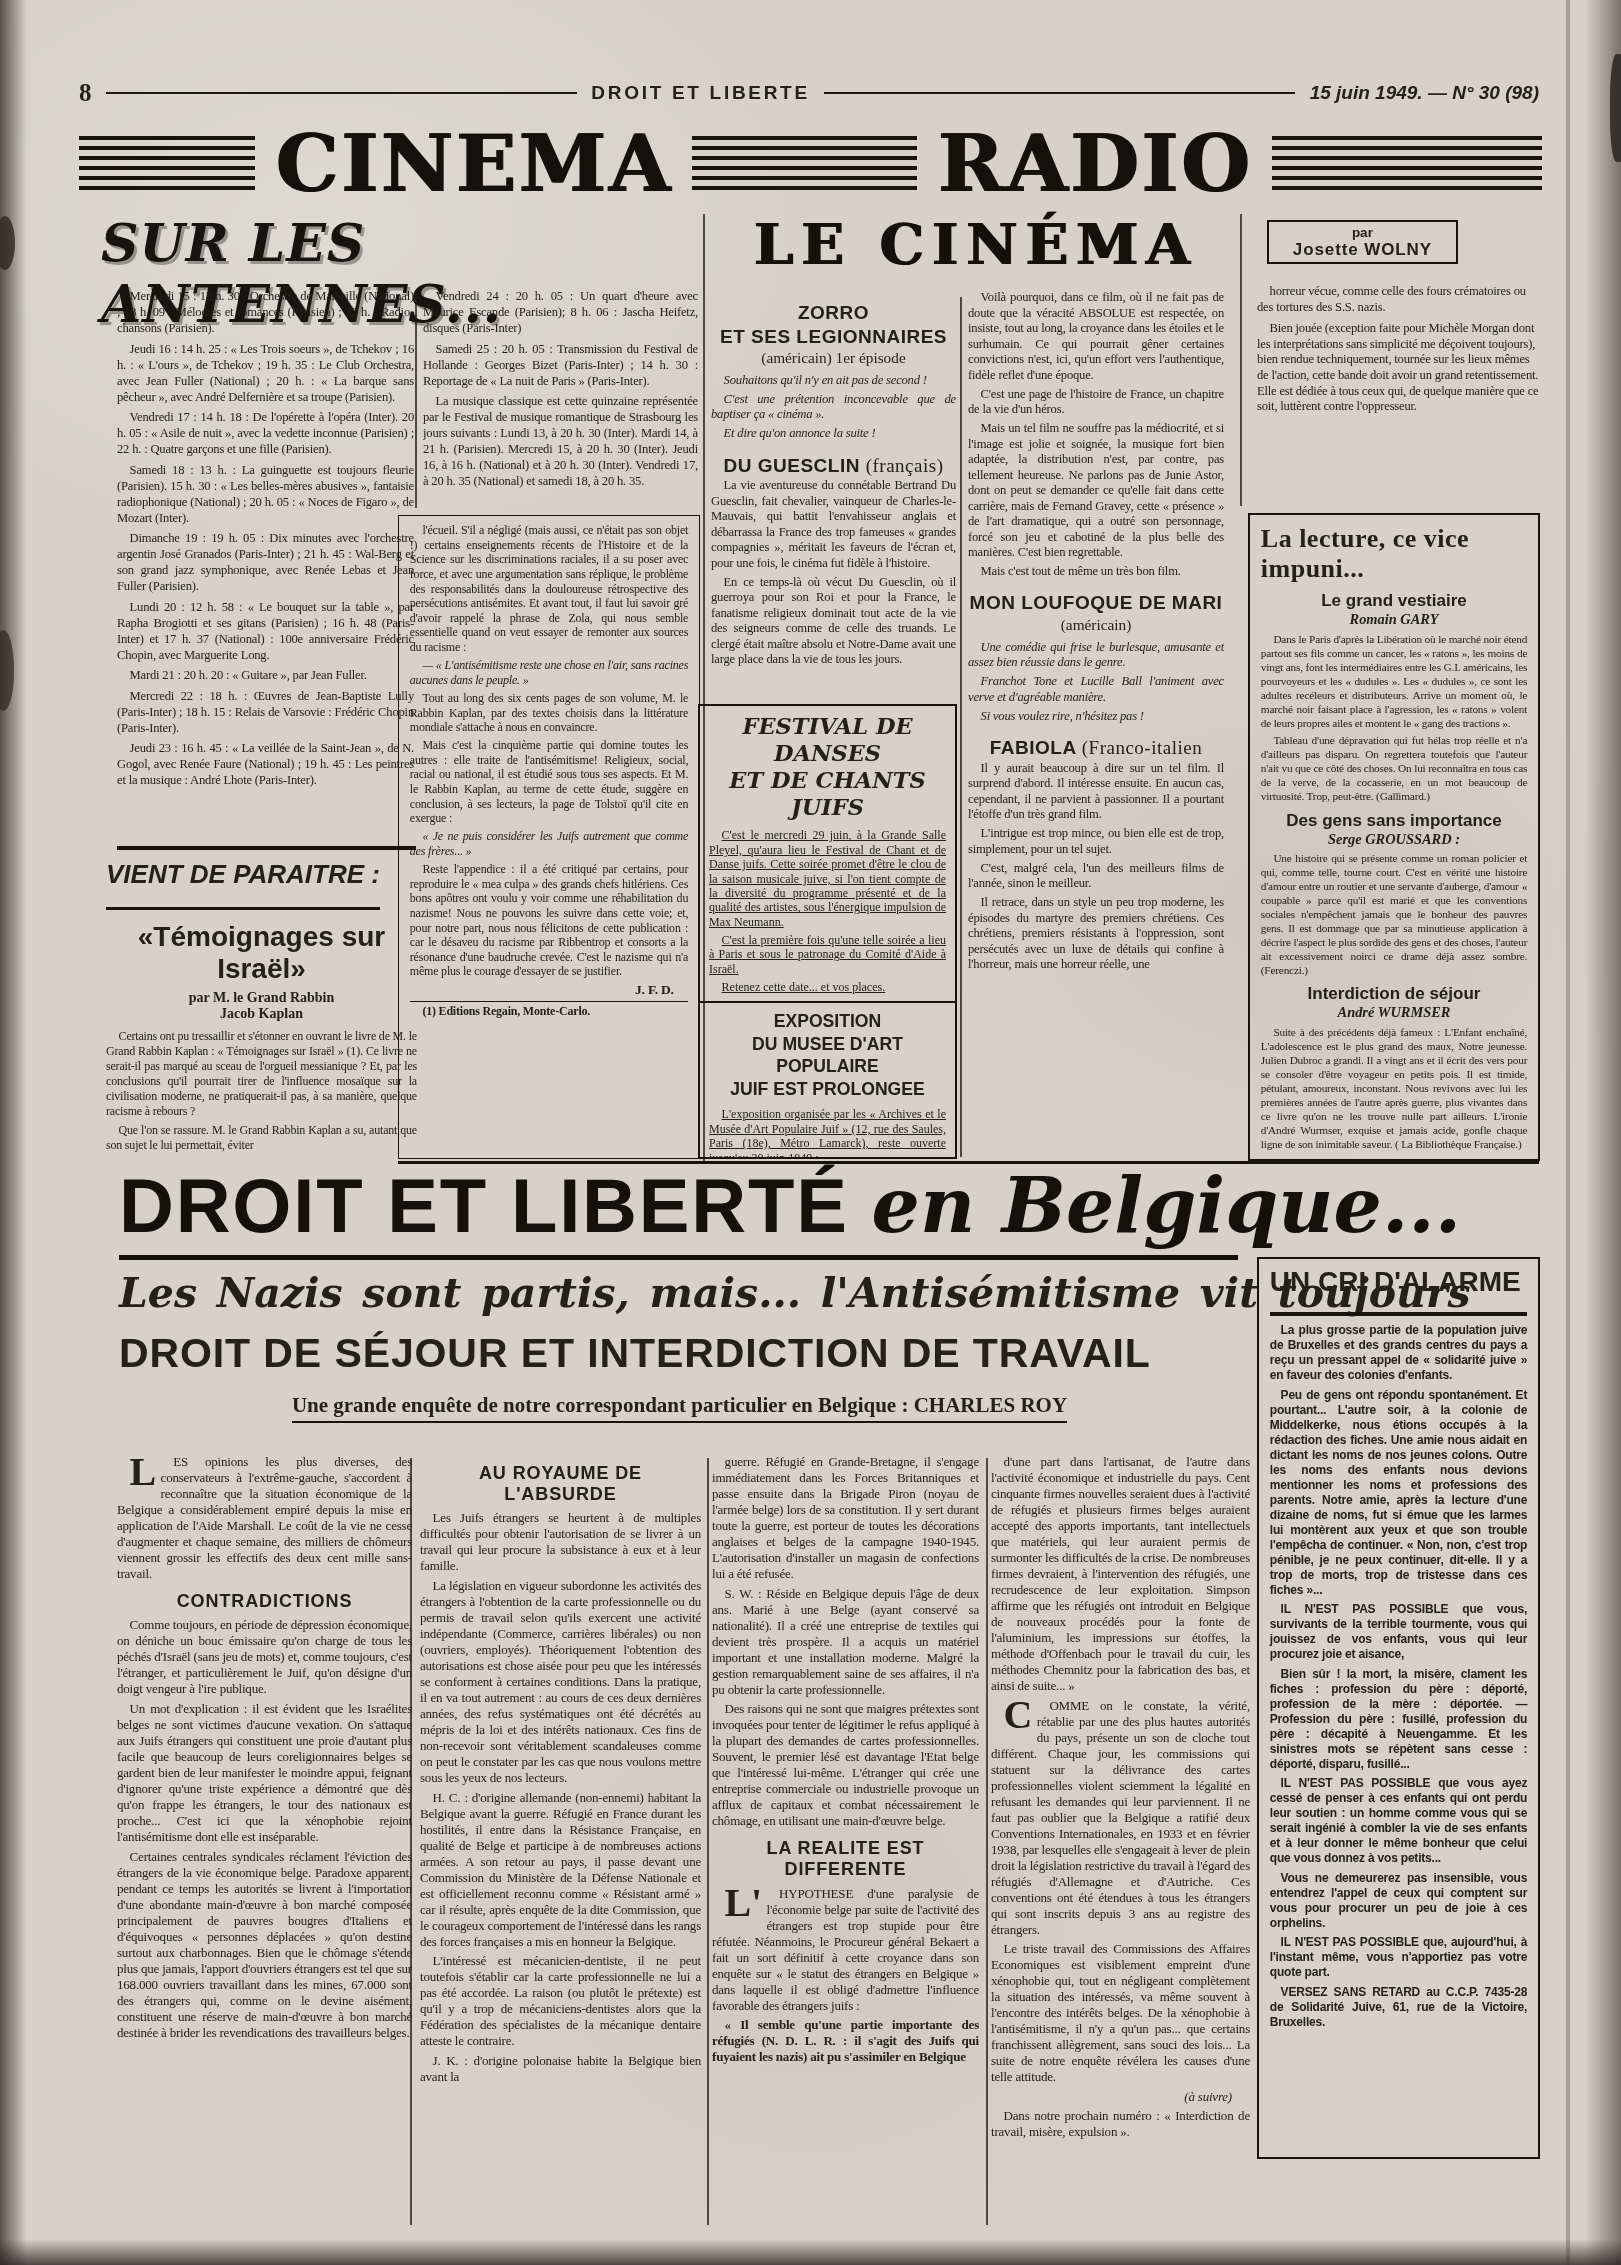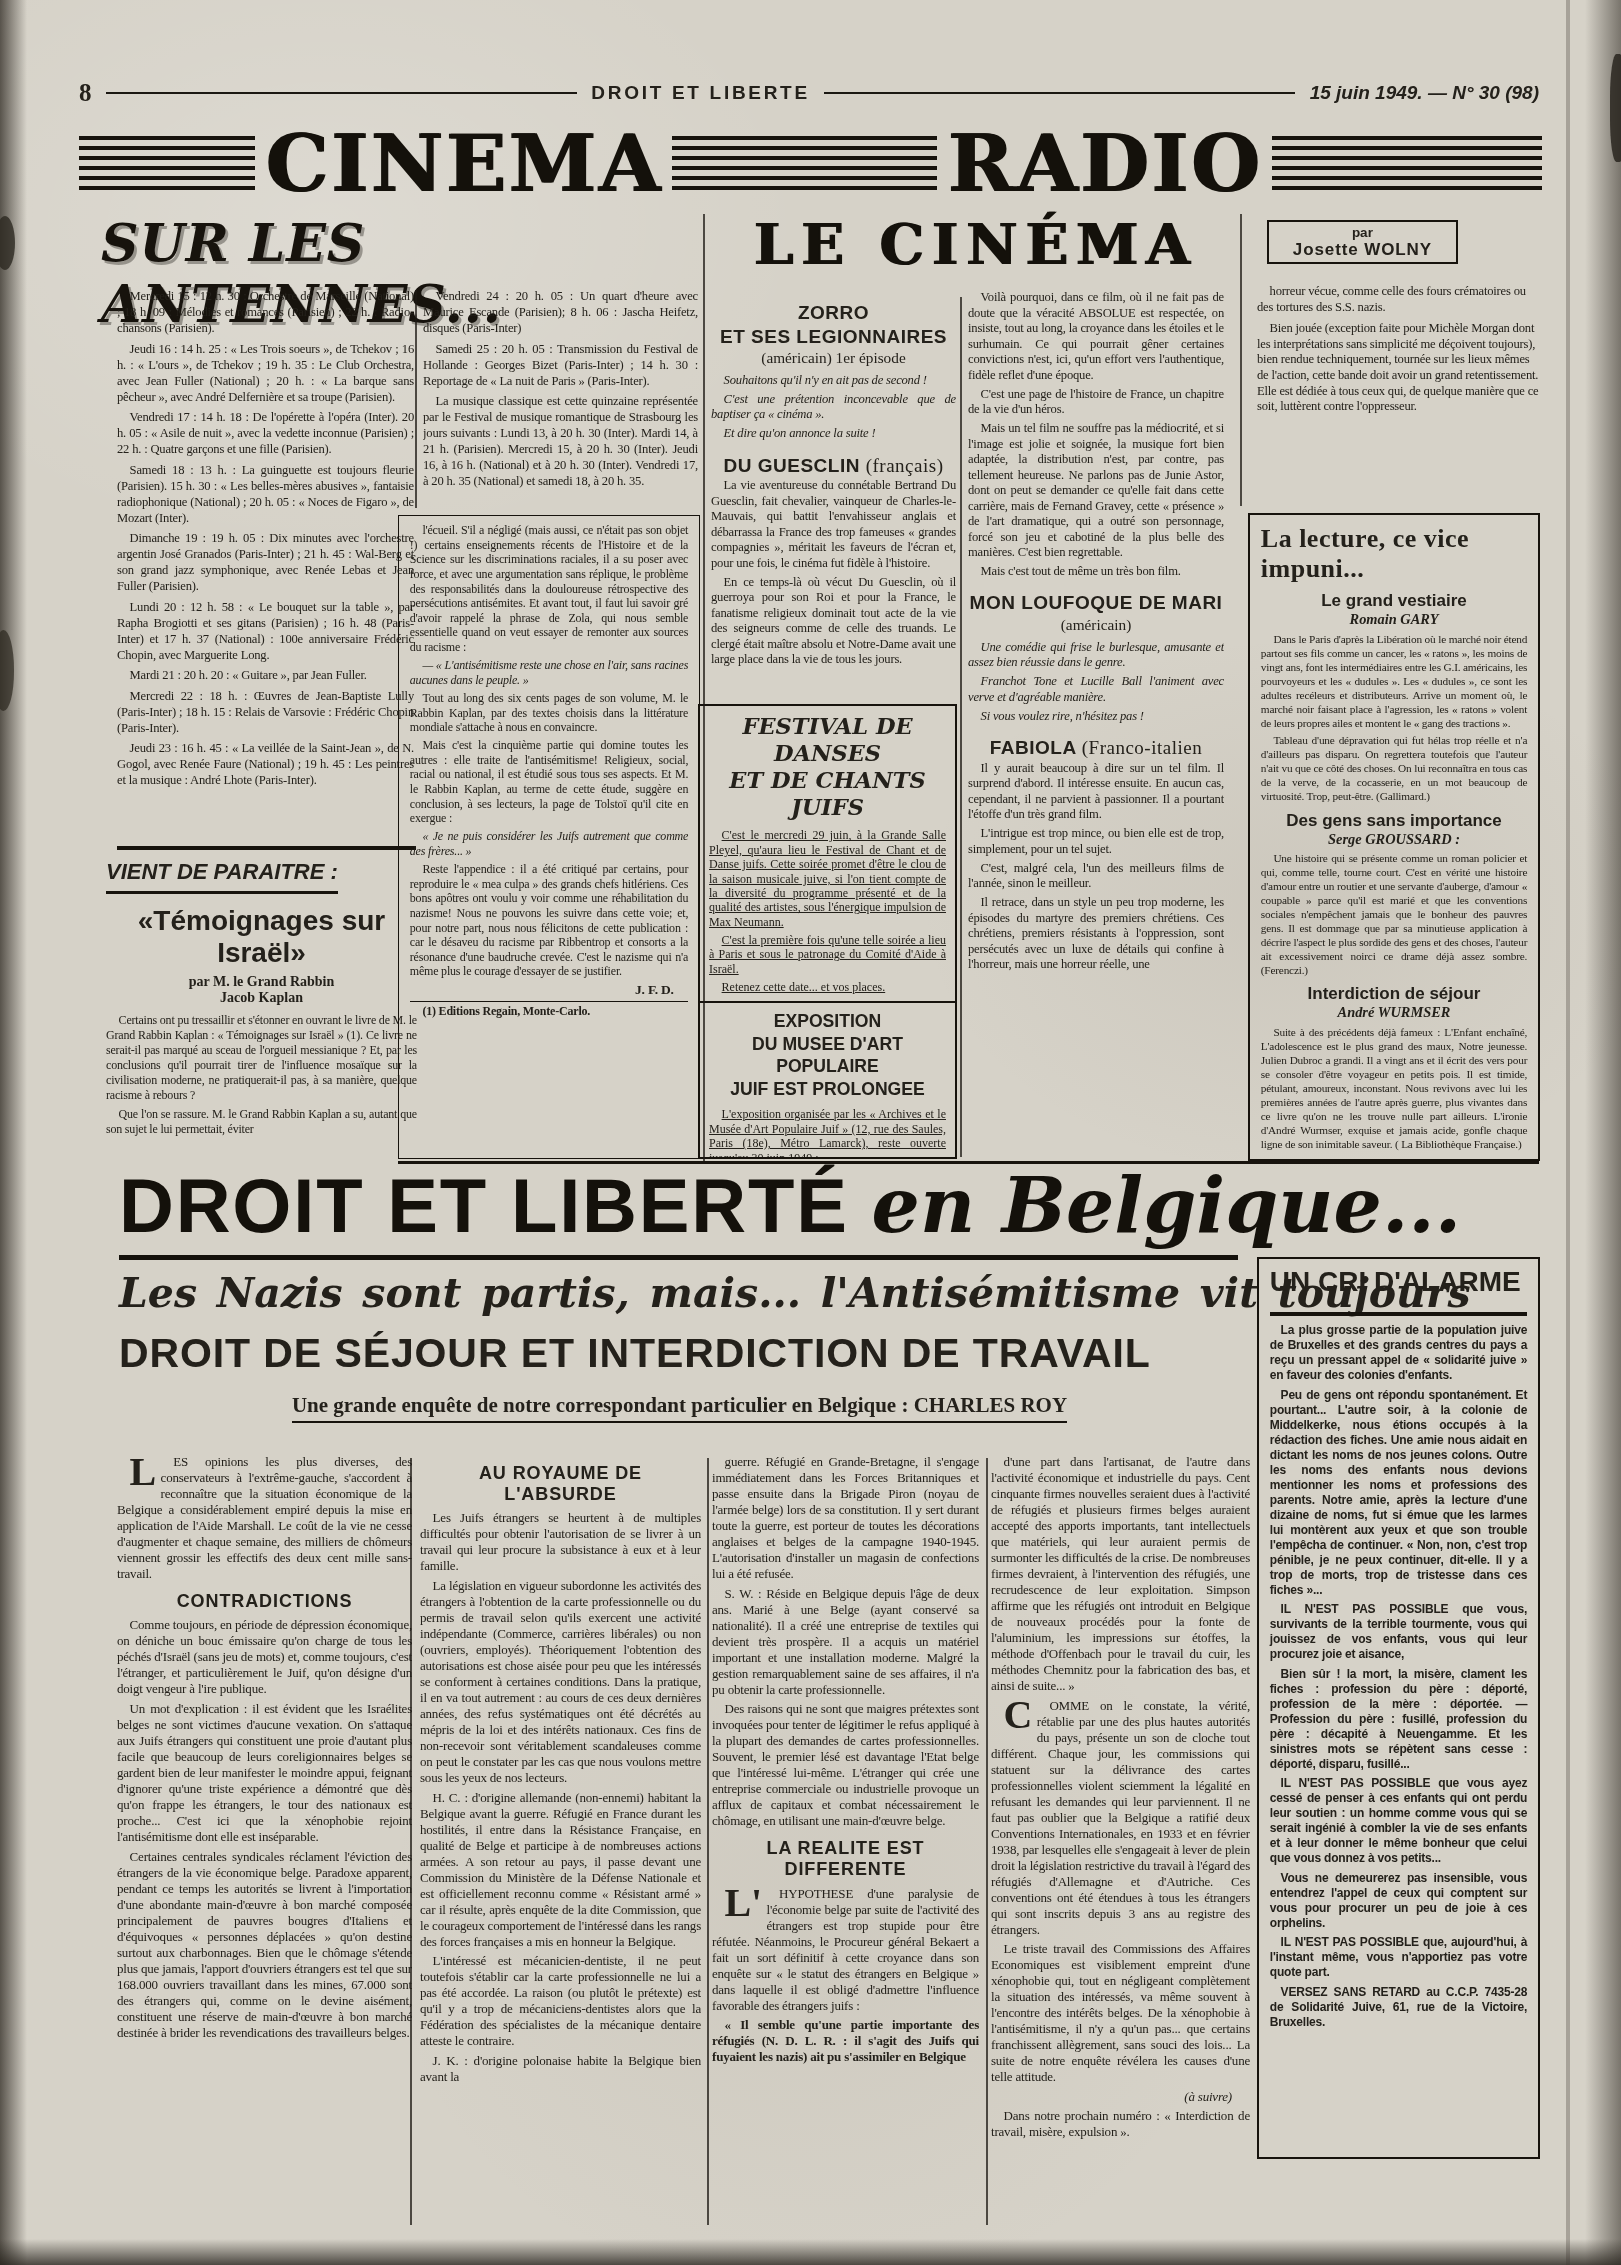--- a/index.html
+++ b/index.html
@@ -19,36 +19,36 @@
   .blot3{position:absolute;right:-5.4px;top:54px;width:16px;height:108px;background:#231f19;border-radius:40%;opacity:.8;}
 
   
   .hdr{position:absolute;left:79px;top:79px;width:1460px;display:flex;align-items:center;gap:14.4px;}
   .pagenum{font-size:25px;font-weight:bold;}
   .hrule{flex:1;height:2.7px;background:#1b1812;}
   .masthead{font-family:"Liberation Sans",sans-serif;font-weight:bold;font-size:19px;letter-spacing:2.7px;}
   .issue{font-family:"Liberation Sans",sans-serif;font-weight:bold;font-style:italic;font-size:19px;white-space:nowrap;}
 
   
-  .banner{position:absolute;left:79px;top:122px;width:1463px;height:83px;display:flex;align-items:center;gap:10px;}
+  .banner{position:absolute;left:79px;top:122px;width:1463px;height:83px;display:flex;align-items:center;gap:20px;}
   .stripes{height:56px;background:repeating-linear-gradient(to bottom,#17130d 0 3.6px,transparent 3.6px 10px);}
   .s1{width:176px;} .s2{flex:1;} .s3{width:270px;}
   .bword{font-family:"DejaVu Serif",serif;font-weight:900;font-size:79px;line-height:70px;letter-spacing:2.7px;color:#14110b;text-shadow:1.8px 0 0 #14110b;}
 
   
   .ant-title{position:absolute;left:101px;top:212px;width:612px;margin:0;font-family:"DejaVu Serif",serif;font-style:italic;font-weight:900;font-size:52px;letter-spacing:0.9px;color:#17130d;text-shadow:2.7px 2.7px 0 rgba(23,19,13,.35);}
   .col{position:absolute;text-align:justify;overflow:hidden;}
   .col p{margin:0 0 4.5px;text-indent:12.6px;}
   .ant-col1{left:117px;top:288px;width:297px;height:556px;font-size:12.6px;line-height:16px;letter-spacing:-0.2px;}
   .ant-col2{left:423px;top:288px;width:275px;height:225px;font-size:12.6px;line-height:16px;letter-spacing:-0.2px;}
   .ant-rule{position:absolute;left:117px;top:846px;width:299px;height:3.6px;background:#17130d;}
 
   
   .vient{position:absolute;left:106px;top:859px;width:311px;height:297px;overflow:hidden;}
-  .vient-kicker{font-family:"Liberation Sans",sans-serif;font-weight:bold;font-style:italic;font-size:22px;border-bottom:3.6px solid #17130d;display:inline-block;padding-bottom:6px;margin-bottom:9px;}
+  .vient-kicker{font-family:"Liberation Sans",sans-serif;font-weight:bold;font-style:italic;font-size:26px;border-bottom:3.6px solid #17130d;display:inline-block;padding-bottom:17px;margin-bottom:9px;}
   .vient-title{margin:1.8px 0 5.4px;font-family:"Liberation Sans",sans-serif;font-weight:800;font-size:28px;text-align:center;}
   .vient-byline{text-align:center;font-size:14px;font-weight:bold;}
   .vient .body{margin-top:7.2px;}
   .body{text-align:justify;}
   .body p{margin:0 0 3.6px;text-indent:12.6px;}
   .sm p{font-size:12px;line-height:15px;letter-spacing:-0.2px;}
 
   
   .temo-box{position:absolute;left:398px;top:515px;width:302px;height:644px;border:1.8px solid #17130d;padding:7.2px 10.8px;box-sizing:border-box;overflow:hidden;text-align:justify;}
   .temo-box p{margin:0 0 3.6px;text-indent:12.6px;font-size:12px;line-height:14.6px;letter-spacing:-0.2px;}

